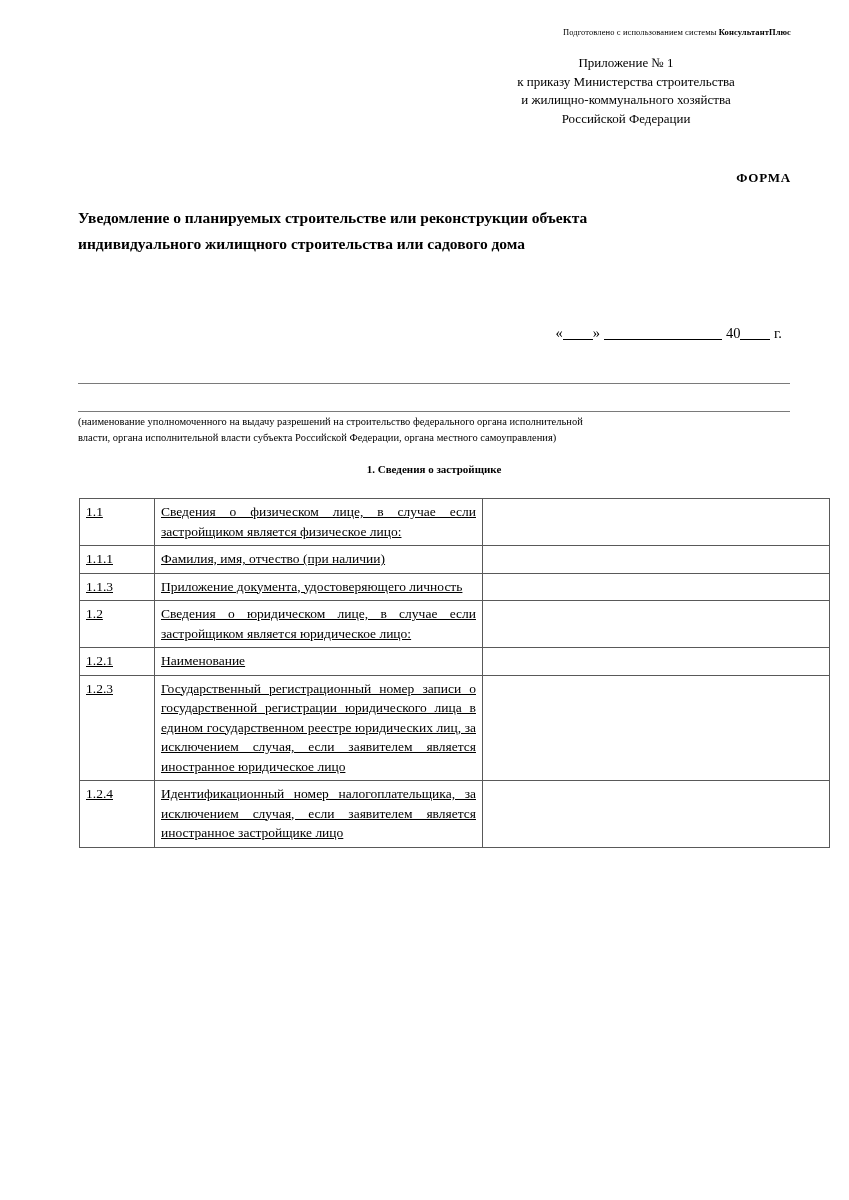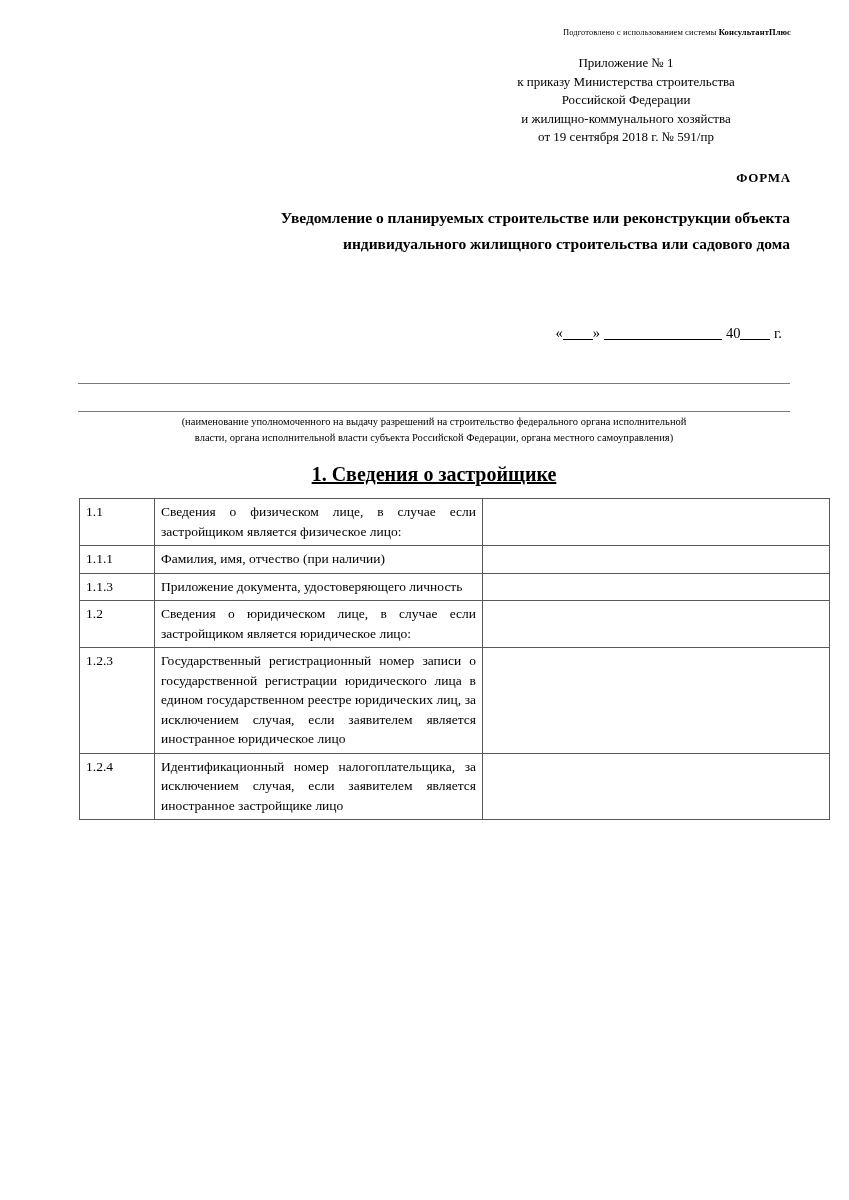--- a/index.html
+++ b/index.html
@@ -55,21 +55,21 @@
     font-weight: bold;
     letter-spacing: 0.8px;
   }
 
   
   .doc-title {
     position: absolute;
     top: 205px;
     left: 78px;
     width: 712px;
-    text-align: right;
+    text-align: left;
     font-size: 15.5px;
     font-weight: bold;
     line-height: 26px;
     font-family: Liberation Serif, serif;
   }
 
   
   .date-line {
     position: absolute;
     top: 325px;
@@ -99,52 +99,52 @@
     height: 0;
   }
   .rule-1 { top: 383px; }
   .rule-2 { top: 411px; }
 
   .authority-caption {
     position: absolute;
     top: 414px;
     left: 78px;
     width: 712px;
-    text-align: center;
+    text-align: left;
     font-size: 10.5px;
     line-height: 15.5px;
   }
 
   
   .section-heading {
     position: absolute;
     top: 463px;
     left: 78px;
     width: 712px;
     text-align: center;
-    font-size: 20px;
-    font-weight: bold;
-    text-decoration: underline;
+    font-size: 11px;
+    font-weight: bold;
   }
 
   
   .form-table {
     position: absolute;
     top: 498px;
     left: 79px;
     width: 711px;
     border-collapse: collapse;
     table-layout: fixed;
     font-size: 13.5px;
   }
   .form-table td {
     border: 1px solid #595959;
     vertical-align: top;
     padding: 3px 6px 4px 6px;
     line-height: 19.5px;
+    text-decoration: underline;
   }
   .form-table td.col-num {
     width: 62px;
     text-align: left;
     white-space: nowrap;
   }
   .form-table td.col-label {
     width: 315px;
     text-align: justify;
     text-justify: inter-word;
@@ -163,23 +163,22 @@
 
 <div class="page">
 
   <div class="consultant-line">
     <span>Подготовлено с использованием системы </span><span class="brand">КонсультантПлюс</span>
   </div>
 
   <div class="appendix">
     <div>Приложение № 1</div>
     <div>к приказу Министерства строительства</div>
+    <div>и жилищно-коммунального хозяйства</div>
     <div>Российской Федерации</div>
-    <div>и жилищно-коммунального хозяйства</div>
-    <div>от 19 сентября 2018 г. № 591/пр</div>
   </div>
 
   <div class="forma">ФОРМА</div>
 
   <div class="doc-title">
     <div>Уведомление о планируемых строительстве или реконструкции объекта</div>
     <div>индивидуального жилищного строительства или садового дома</div>
   </div>
 
   <div class="date-line">
@@ -212,20 +211,25 @@
           <td class="col-num">1.1.3</td>
           <td class="col-label multiline">Приложение документа, удостоверяющего личность</td>
           <td class="col-value"></td>
         </tr>
         <tr>
           <td class="col-num">1.2</td>
           <td class="col-label multiline">Сведения о юридическом лице, в случае если застройщиком является юридическое лицо:</td>
           <td class="col-value"></td>
         </tr>
         <tr>
+          <td class="col-num">1.2.1</td>
+          <td class="col-label">Наименование</td>
+          <td class="col-value"></td>
+        </tr>
+        <tr>
           <td class="col-num">1.2.3</td>
           <td class="col-label multiline">Государственный регистрационный номер записи о государственной регистрации юридического лица в едином государственном реестре юридических лиц, за исключением случая, если заявителем является иностранное юридическое лицо</td>
           <td class="col-value"></td>
         </tr>
         <tr>
           <td class="col-num">1.2.4</td>
           <td class="col-label multiline">Идентификационный номер налогоплательщика, за исключением случая, если заявителем является иностранное застройщике лицо</td>
           <td class="col-value"></td>
         </tr>
       </tbody>

